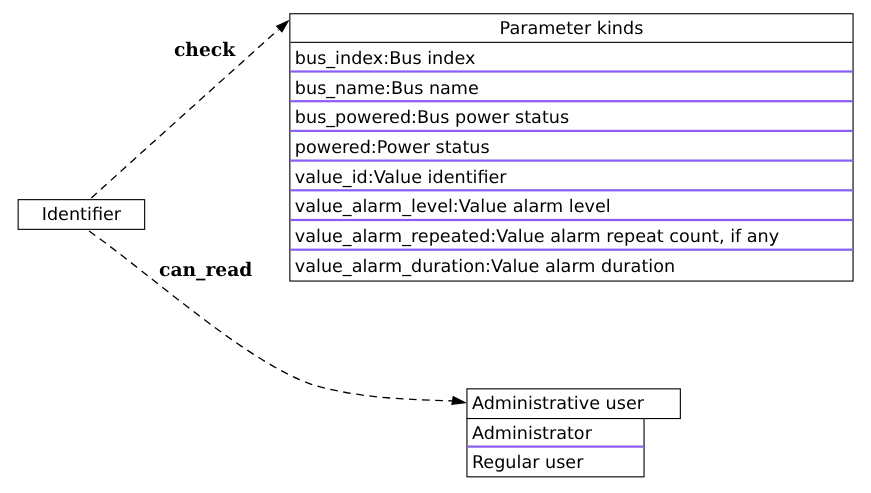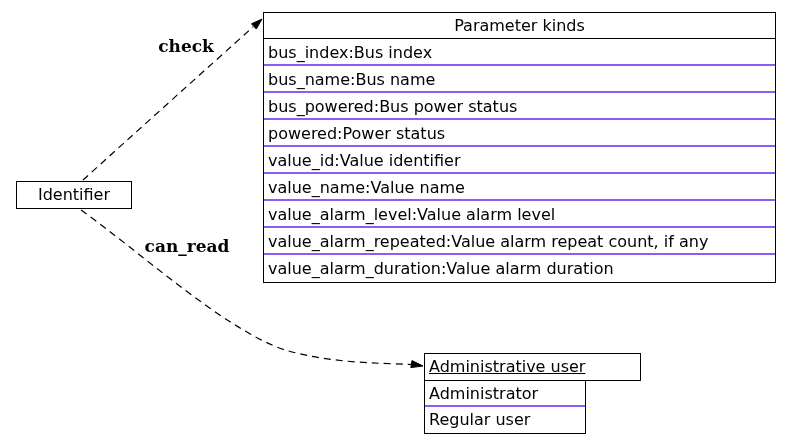--- a/index.html
+++ b/index.html
@@ -47,25 +47,24 @@
     height: 27px;
     line-height: 27px;
     padding-left: 4px;
     border-bottom: 2px solid #8b5cf6;
     white-space: nowrap;
     overflow: hidden;
   }
   .table-row:last-child { border-bottom: none; }
   .admin-header {
     left: 424px; top: 353px;
-    width: 217px; height: 28px;
+    width: 195px; height: 28px;
     line-height: 26px;
     padding-left: 4px;
     white-space: nowrap;
-    text-decoration: underline;
   }
   .admin-rows {
     left: 424px; top: 380px;
     width: 162px;
   }
   .admin-rows .table-row {
     height: 26px;
     line-height: 26px;
   }
   .edge-label {
@@ -96,21 +95,20 @@
     <span>Identifier</span>
   </div>
 
   <div class="node-box param-table">
     <div class="table-header">Parameter kinds</div>
     <div class="table-row">bus_index:Bus index</div>
     <div class="table-row">bus_name:Bus name</div>
     <div class="table-row">bus_powered:Bus power status</div>
     <div class="table-row">powered:Power status</div>
     <div class="table-row">value_id:Value identifier</div>
-    <div class="table-row">value_name:Value name</div>
     <div class="table-row">value_alarm_level:Value alarm level</div>
     <div class="table-row">value_alarm_repeated:Value alarm repeat count, if any</div>
     <div class="table-row">value_alarm_duration:Value alarm duration</div>
   </div>
 
   <div class="node-box admin-header">Administrative user</div>
 
   <div class="node-box admin-rows">
     <div class="table-row">Administrator</div>
     <div class="table-row">Regular user</div>

